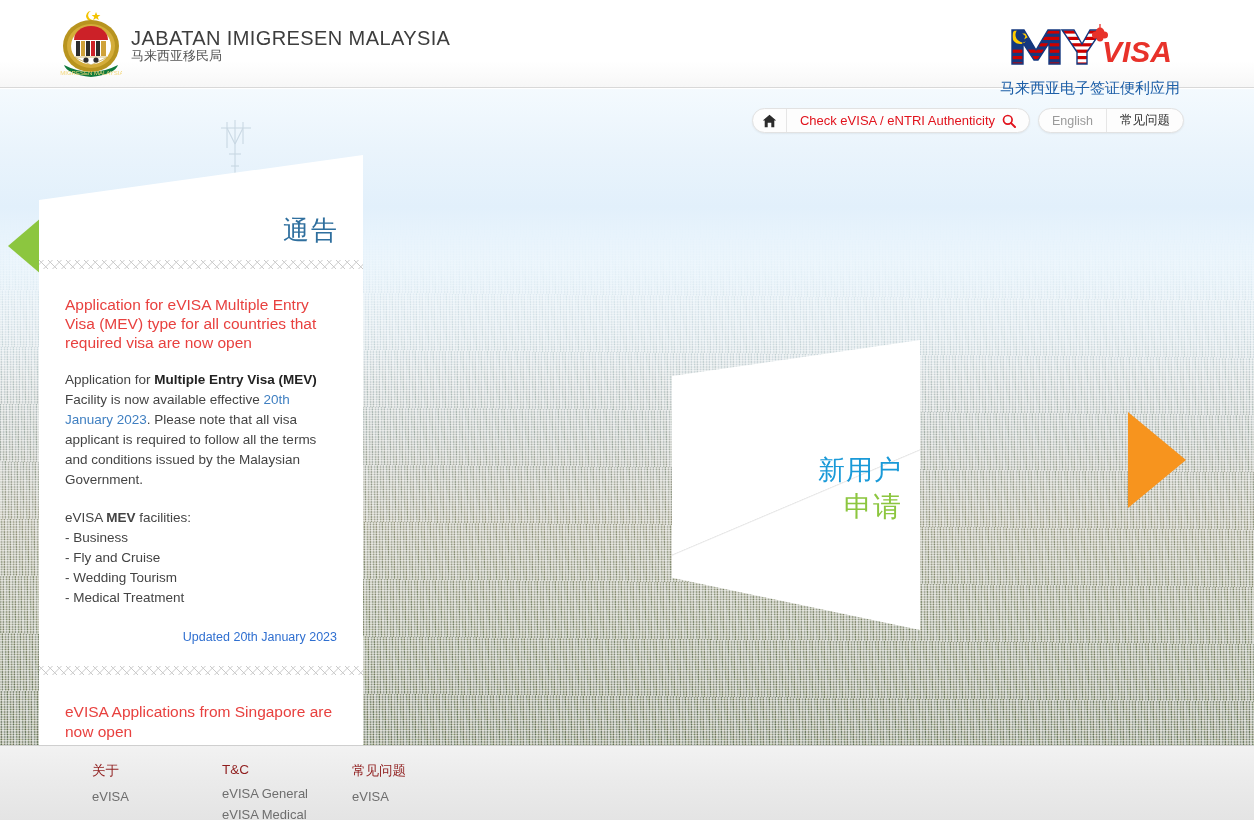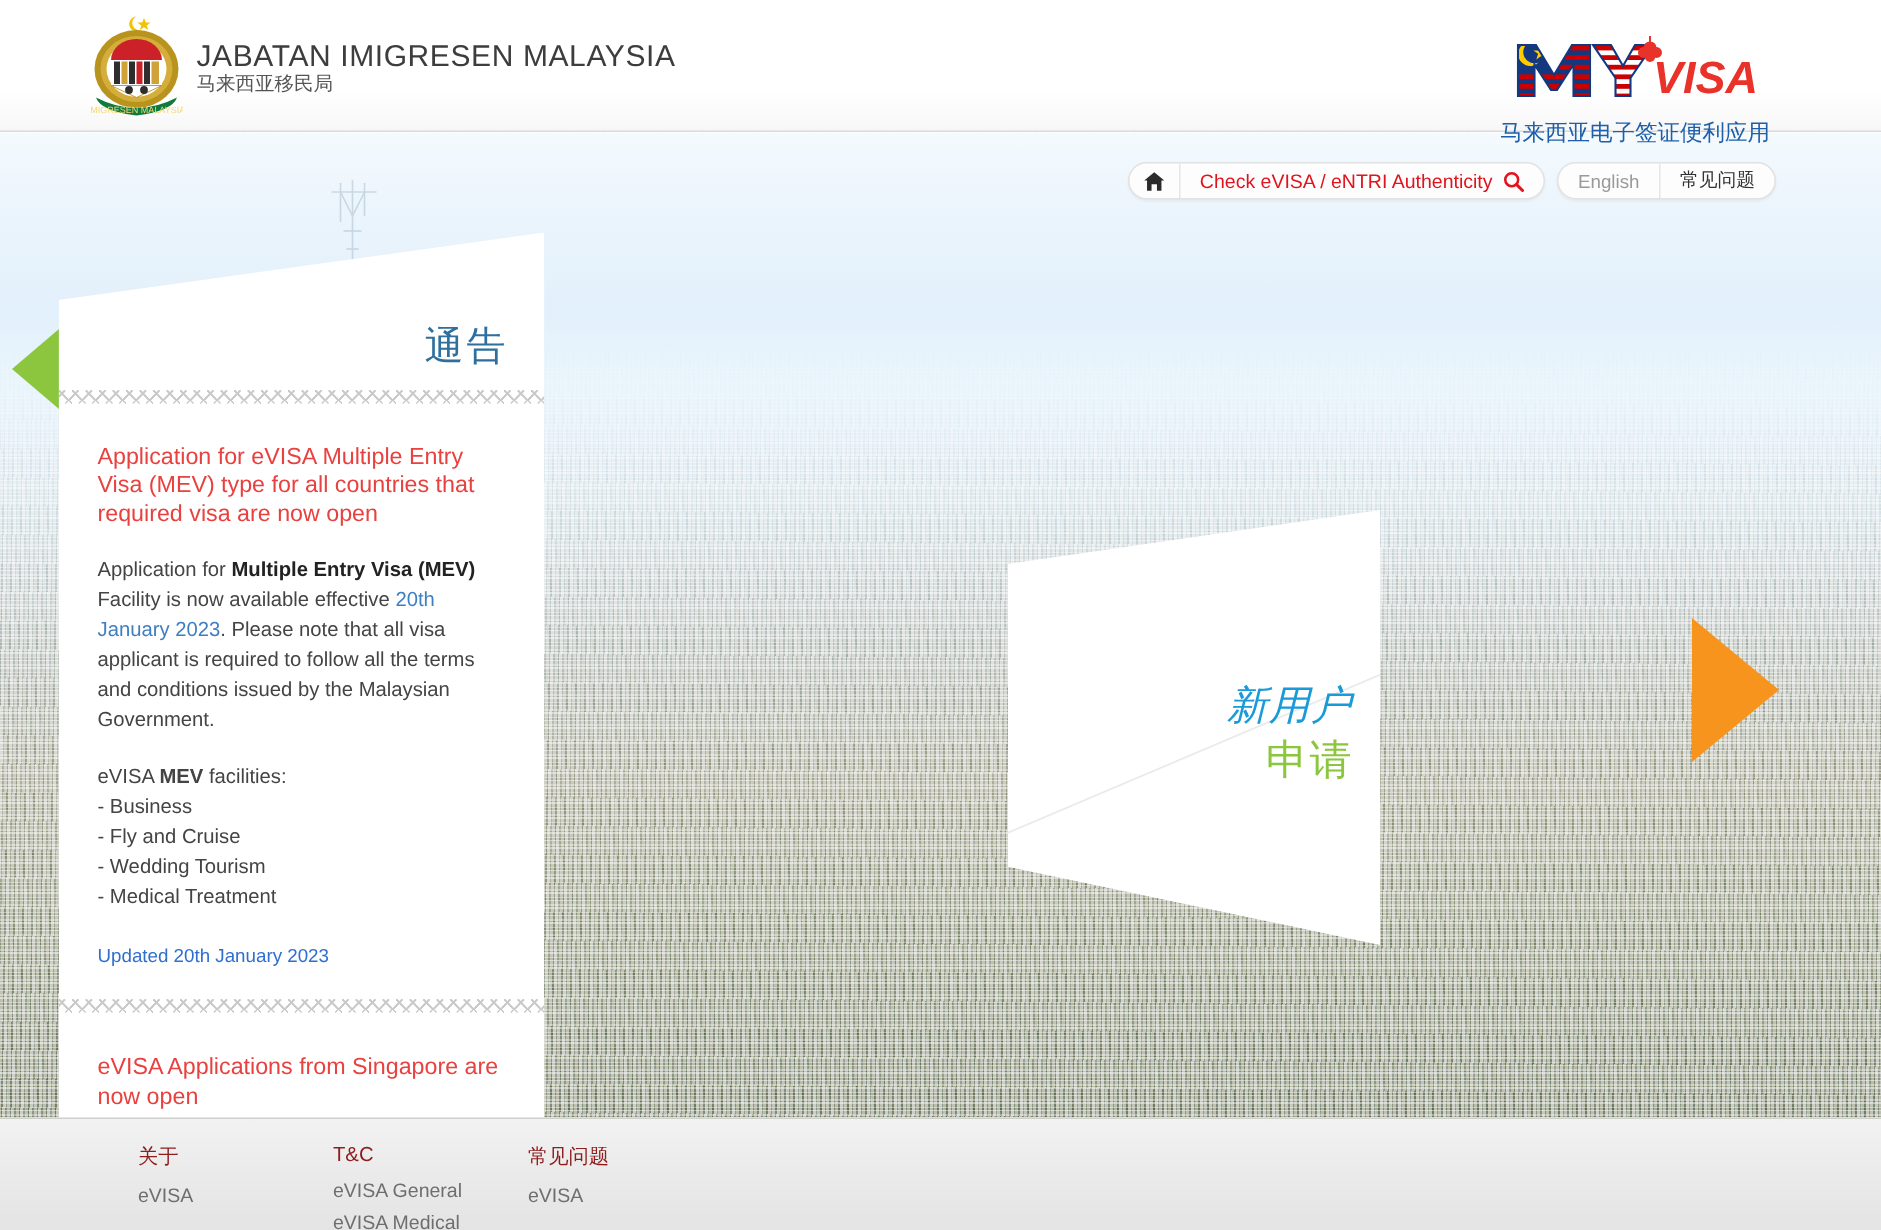--- a/index.html
+++ b/index.html
@@ -181,21 +181,21 @@
   .date-link { color: #3f7fc1; }
   .notice-list {
     font-size: 13.5px;
     line-height: 20px;
     color: #444;
     margin-top: 18px;
   }
   .notice-updated {
     font-size: 12.5px;
     color: #2f6fd0;
-    text-align: left;
+    text-align: right;
     margin-top: 22px;
   }
   .notice-sep {
     margin-top: 22px;
   }
   .notice-title2 {
     font-size: 15.5px;
     line-height: 20px;
     color: #e8413f;
     margin-top: 26px;
@@ -221,21 +221,20 @@
     width: 248px; height: 250px;
     background: linear-gradient(157deg, transparent 49.6%, rgba(0,0,0,.10) 49.8%, transparent 50.2%);
     clip-path: polygon(0 0, 100% 0, 100% 100%, 0 100%);
   }
   .card-new .label-main {
     position: absolute;
     right: 18px; top: 112px;
     font-size: 27px;
     color: #1a9ad8;
     letter-spacing: 1px;
-    font-style: italic;
   }
   .card-new .label-sub {
     position: absolute;
     right: 18px; top: 148px;
     font-size: 28px;
     color: #8cc63f;
     letter-spacing: 1px;
     margin-left: 16px;
   }
   .tri-left {

